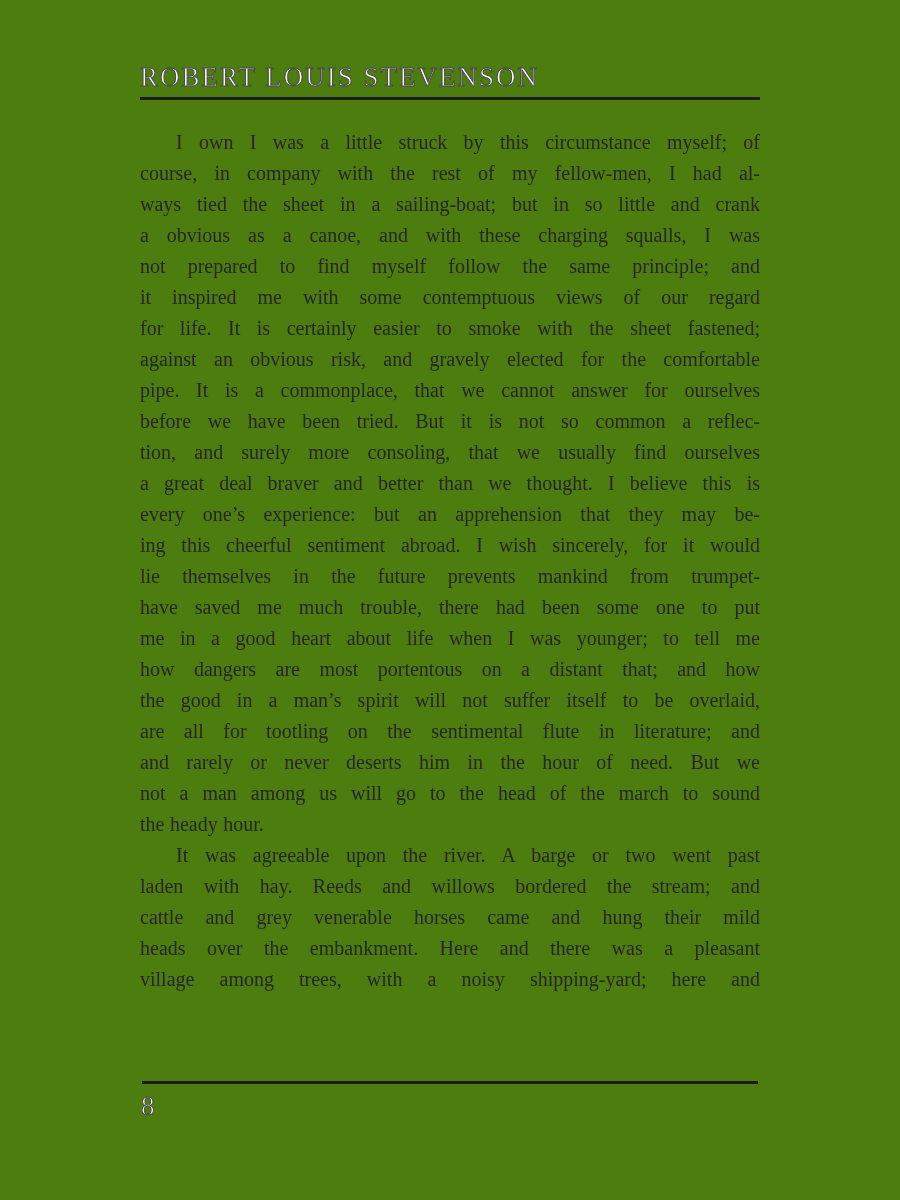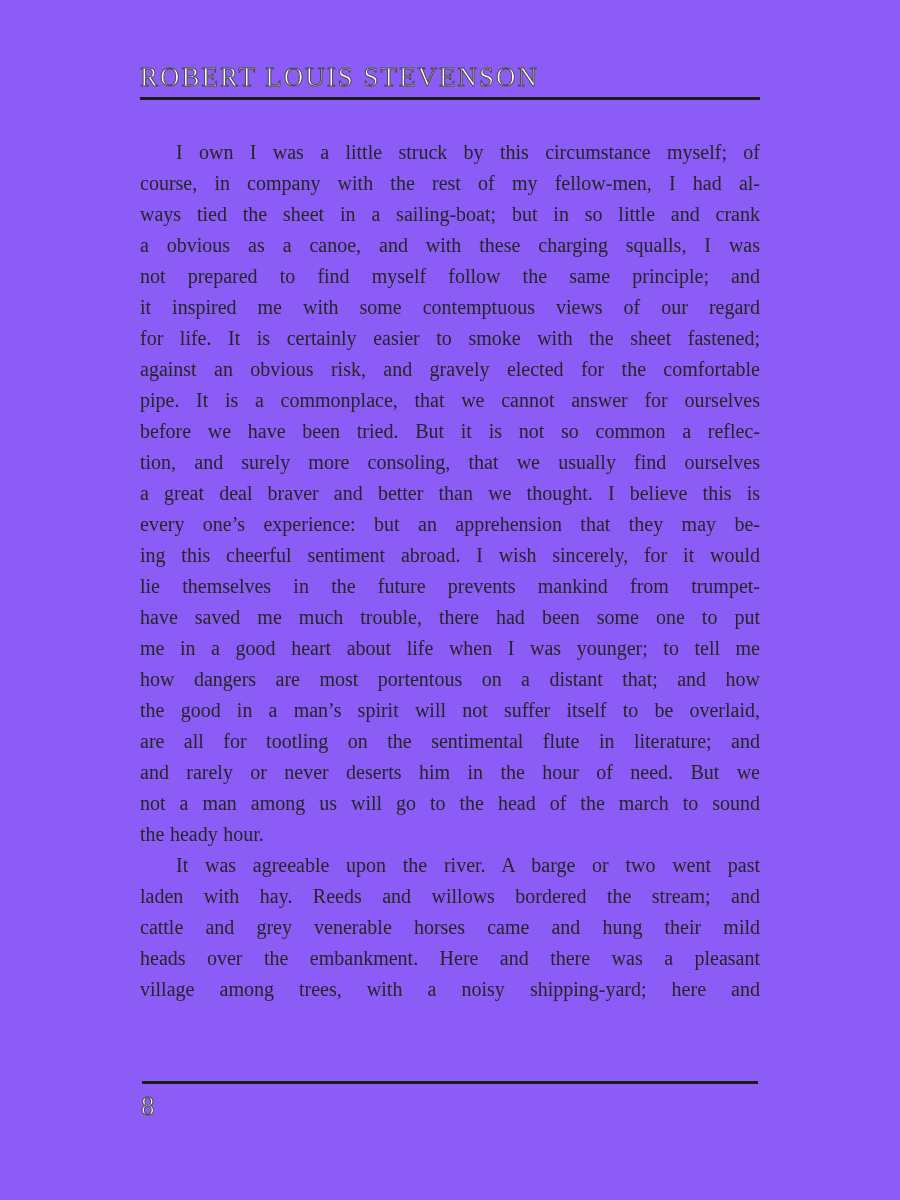--- a/index.html
+++ b/index.html
@@ -4,21 +4,21 @@
 <style>
   html, body {
     margin: 0;
     padding: 0;
     background: #ffffff;
   }
   .page {
     position: relative;
     width: 900px;
     height: 1200px;
-    background: #8b5cf6;
+    background: #4d7c0f;
     font-family: "Liberation Serif", serif;
     overflow: hidden;
   }
 
   
   .header {
     position: absolute;
     left: 140px;
     top: 60px;
     width: 620px;
@@ -45,21 +45,21 @@
     top: 97px;
     width: 620px;
     height: 3px;
     background: #1c1c1c;
   }
 
   
   .body-text {
     position: absolute;
     left: 140px;
-    top: 137px;
+    top: 127px;
     width: 620px;
     color: #262626;
     font-size: 20px;
   }
   .paragraph { margin: 0; padding: 0; }
   .line {
     height: 31px;
     line-height: 31px;
     overflow: hidden;
     text-align: justify;

